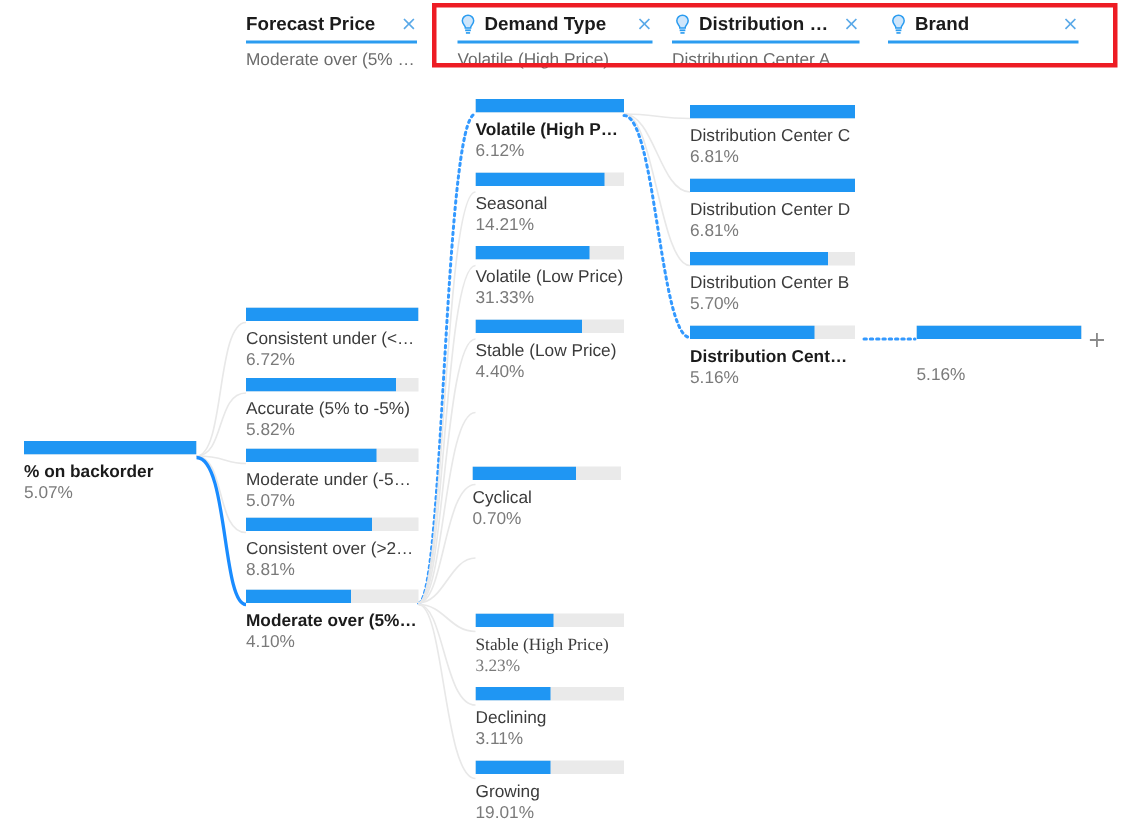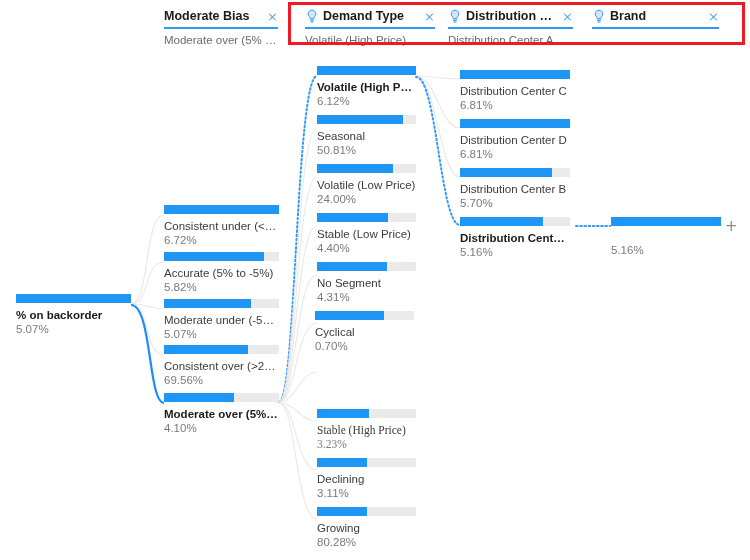--- a/index.html
+++ b/index.html
@@ -171,21 +171,21 @@
     <path class="link-plain" d="M416,76 C436,76 440,79 460,79"></path>
     <path class="link-plain" d="M416,76 C436,76 440,128 460,128"></path>
     <path class="link-plain" d="M416,76 C436,76 440,177 460,177"></path>
     <path class="link-dotted" d="M416,77 C437,77 440,225 460,225"></path>
 
     <path class="link-dotted" d="M576,226 L610,226"></path>
   </svg>
 
   <div class="level-head" id="head-forecast">
     <div class="lh-row">
-      <div class="lh-title">Moderate Bias</div>
+      <div class="lh-title">Forecast Price</div>
       <div class="lh-close">×</div>
     </div>
     <div class="lh-rule"></div>
     <div class="lh-value">Moderate over (5% to …</div>
   </div>
 
   <div class="level-head" id="head-demand">
     <div class="lh-row">
       <svg class="lh-bulb" viewBox="0 0 14 15">
         <path d="M7 1.2c-2.1 0-3.8 1.6-3.8 3.7 0 1.4 0.7 2.2 1.3 2.9 0.4 0.5 0.7 0.9 0.7 1.5v0.4h3.6v-0.4c0-0.6 0.3-1 0.7-1.5 0.6-0.7 1.3-1.5 1.3-2.9 0-2.1-1.7-3.7-3.8-3.7z" fill="#cfe6fb" stroke="#2b9cf0" stroke-width="1"></path>
@@ -259,21 +259,21 @@
     </div>
     <div class="node-label">Moderate under (-5% …</div>
     <div class="node-value">5.07%</div>
   </div>
 
   <div class="node" style="left:164px; top:345px; width:115px;">
     <div class="bar-track">
       <div class="bar-fill" style="width:73.4%;"></div>
     </div>
     <div class="node-label">Consistent over (&gt;20%)</div>
-    <div class="node-value">69.56%</div>
+    <div class="node-value">8.81%</div>
   </div>
 
   <div class="node" style="left:164px; top:393px; width:115px;">
     <div class="bar-track">
       <div class="bar-fill" style="width:61%;"></div>
     </div>
     <div class="node-label bold">Moderate over (5% t…</div>
     <div class="node-value">4.10%</div>
   </div>
 
@@ -283,46 +283,39 @@
     </div>
     <div class="node-label bold">Volatile (High Price)</div>
     <div class="node-value">6.12%</div>
   </div>
 
   <div class="node" style="left:317px; top:115px; width:99px;">
     <div class="bar-track">
       <div class="bar-fill" style="width:86.9%;"></div>
     </div>
     <div class="node-label">Seasonal</div>
-    <div class="node-value">50.81%</div>
+    <div class="node-value">14.21%</div>
   </div>
 
   <div class="node" style="left:317px; top:164px; width:99px;">
     <div class="bar-track">
       <div class="bar-fill" style="width:76.8%;"></div>
     </div>
     <div class="node-label">Volatile (Low Price)</div>
-    <div class="node-value">24.00%</div>
+    <div class="node-value">31.33%</div>
   </div>
 
   <div class="node" style="left:317px; top:213px; width:99px;">
     <div class="bar-track">
       <div class="bar-fill" style="width:71.9%;"></div>
     </div>
     <div class="node-label">Stable (Low Price)</div>
     <div class="node-value">4.40%</div>
   </div>
 
-  <div class="node" style="left:317px; top:262px; width:99px;">
-    <div class="bar-track">
-      <div class="bar-fill" style="width:70.4%;"></div>
-    </div>
-    <div class="node-label">No Segment</div>
-    <div class="node-value">4.31%</div>
-  </div>
 
   <div class="node" style="left:315px; top:311px; width:99px;">
     <div class="bar-track">
       <div class="bar-fill" style="width:69.8%;"></div>
     </div>
     <div class="node-label">Cyclical</div>
     <div class="node-value">0.70%</div>
   </div>
 
 
@@ -340,21 +333,21 @@
     </div>
     <div class="node-label">Declining</div>
     <div class="node-value">3.11%</div>
   </div>
 
   <div class="node" style="left:317px; top:507px; width:99px;">
     <div class="bar-track">
       <div class="bar-fill" style="width:50.3%;"></div>
     </div>
     <div class="node-label">Growing</div>
-    <div class="node-value">80.28%</div>
+    <div class="node-value">19.01%</div>
   </div>
 
   <div class="node" style="left:460px; top:70px; width:110px;">
     <div class="bar-track">
       <div class="bar-fill" style="width:100%;"></div>
     </div>
     <div class="node-label">Distribution Center C</div>
     <div class="node-value">6.81%</div>
   </div>
 

